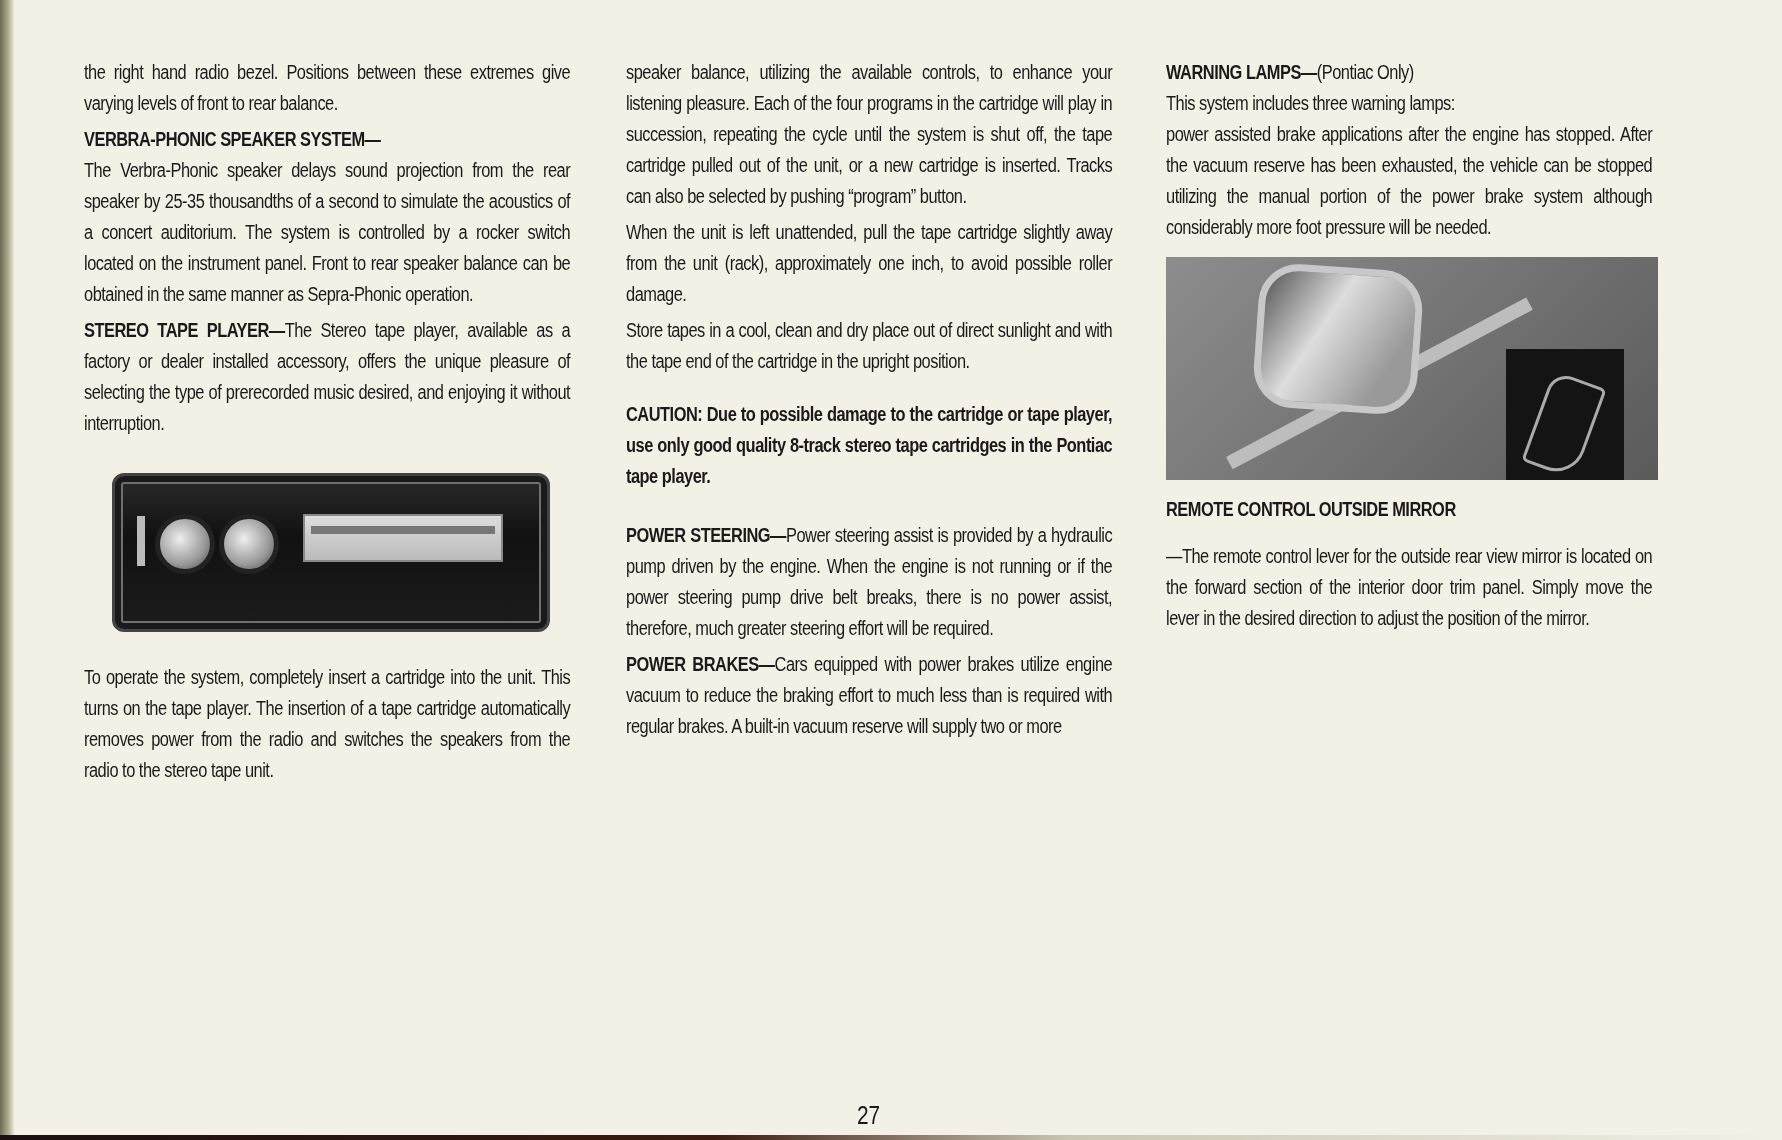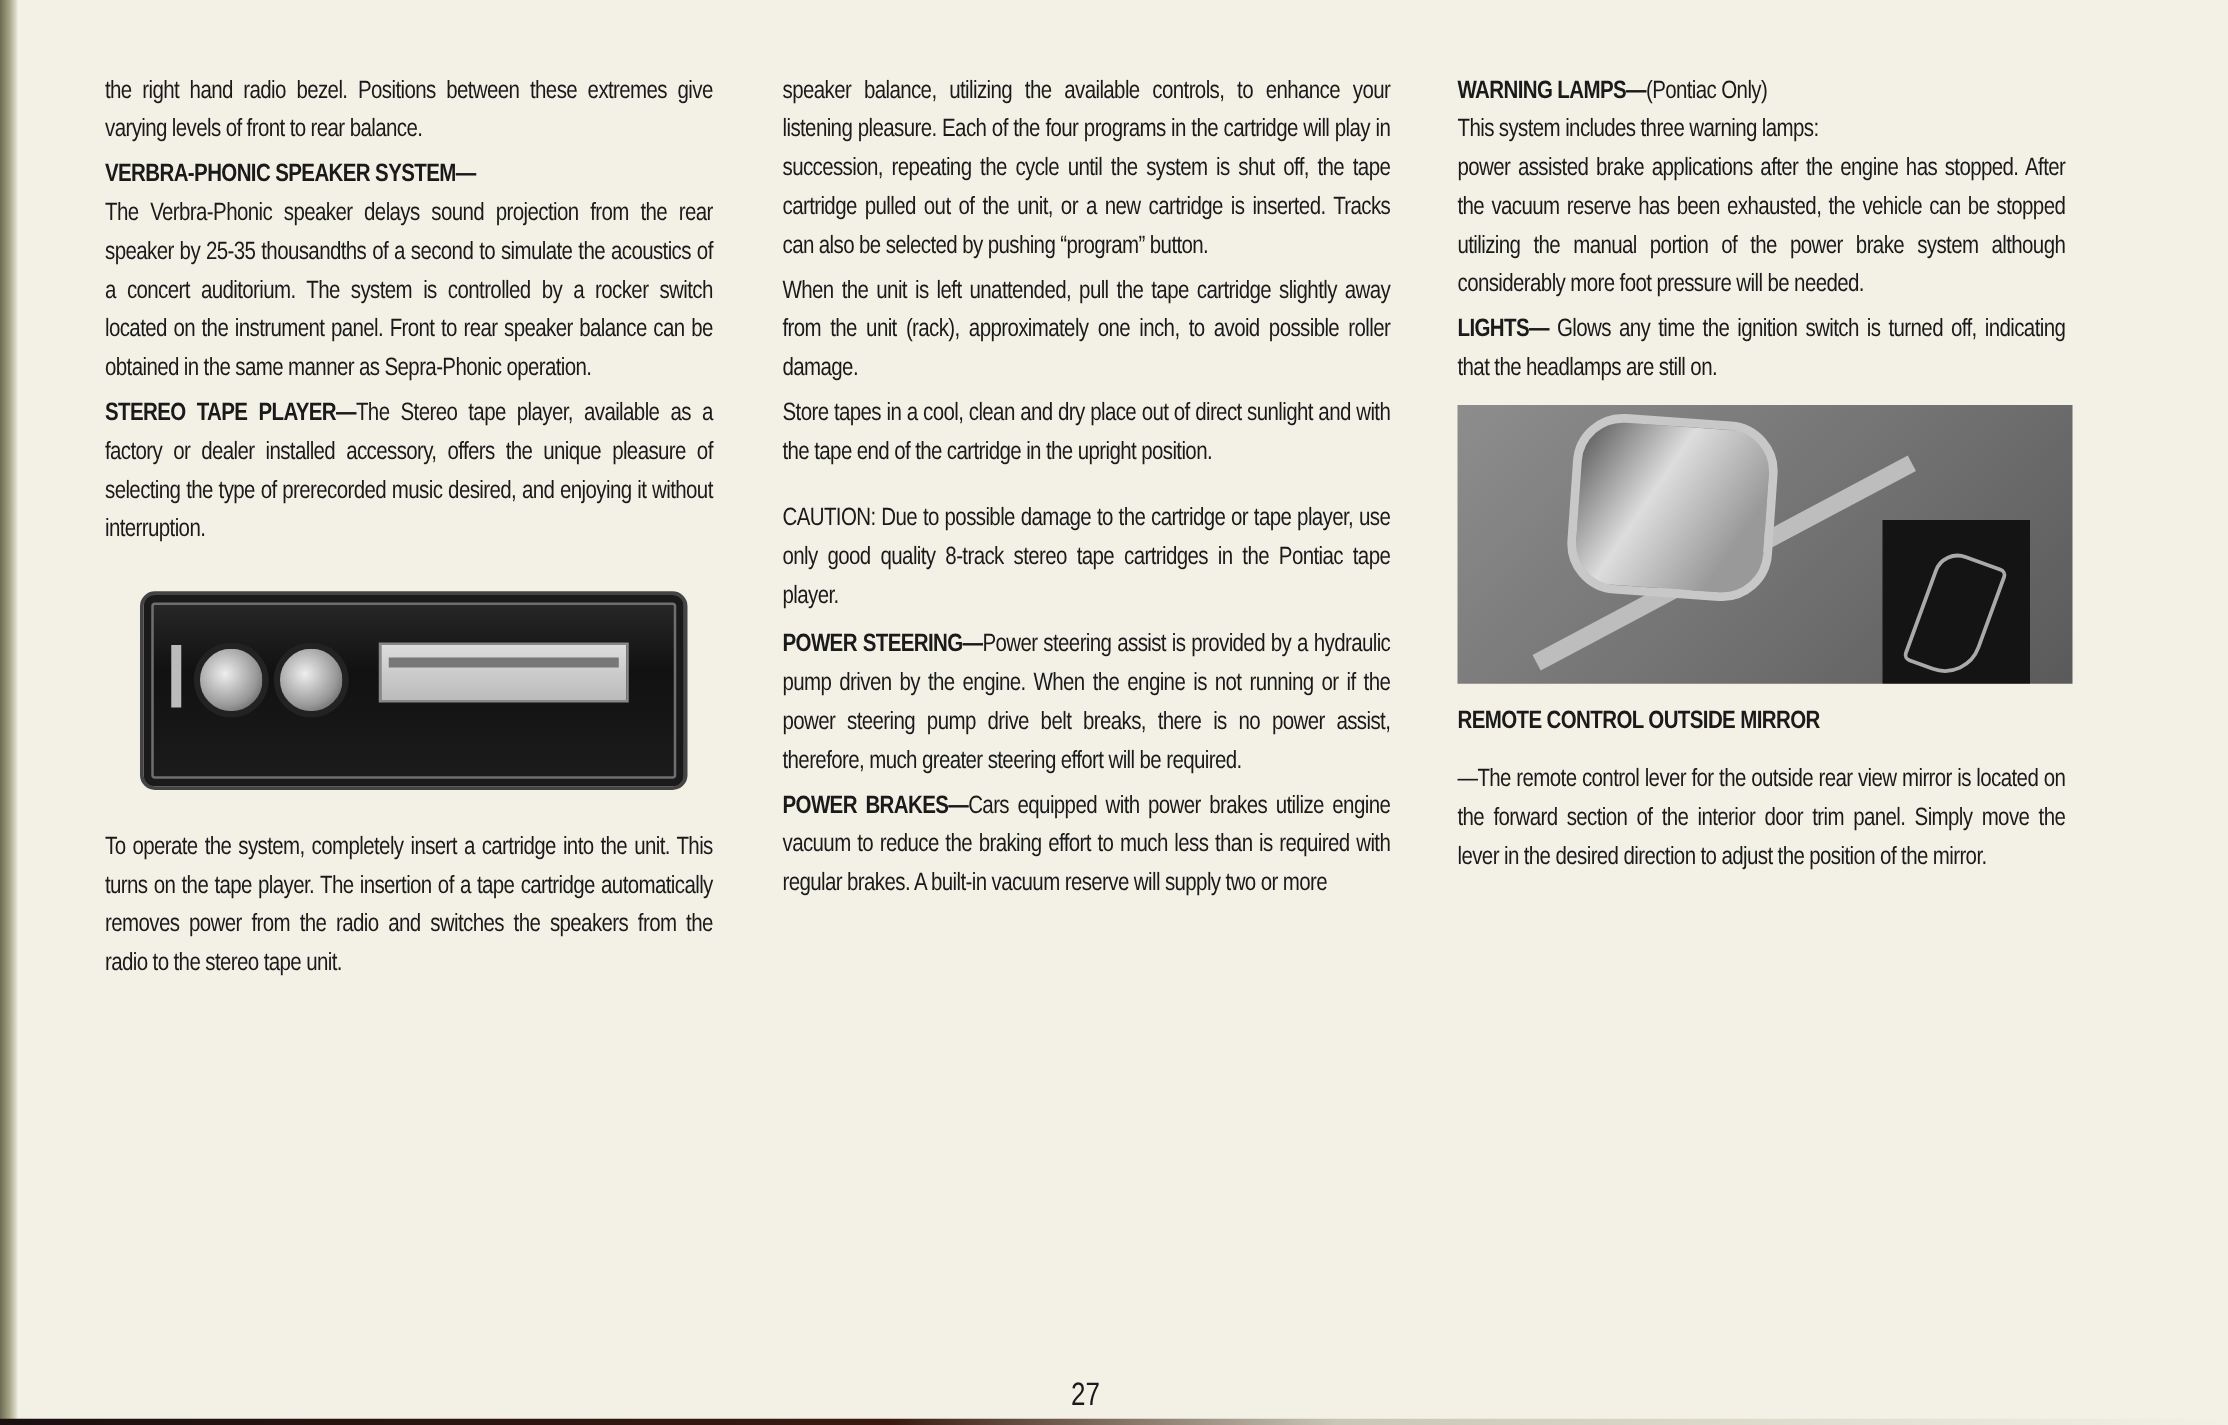--- a/index.html
+++ b/index.html
@@ -8,21 +8,21 @@
   .binding{position:absolute;left:0;top:0;width:14px;height:1140px;
     background:linear-gradient(to right,#6b6a52 0%,#a9a78a 55%,#e9e7d8 100%);}
   .bottom-bar{position:absolute;left:0;bottom:0;width:1782px;height:5px;
     background:linear-gradient(to right,#1a1010 0%,#3a1a10 40%,#c9c6b5 60%,#f3f1e6 100%);}
   .col{position:absolute;top:57px;width:486px;}
   #col1{left:84px;} #col2{left:626px;} #col3{left:1166px;}
   p{margin:0 0 5px 0;font-size:20px;line-height:31px;text-align:justify;
     font-stretch:condensed;letter-spacing:-0.6px;transform-origin:left top;}
   .cond{display:block;transform:scaleX(0.82);transform-origin:left top;width:122%;}
   .h{font-weight:bold;}
-  .caution{font-weight:normal;margin-top:22px;margin-bottom:8px;}
+  .caution{font-weight:bold;margin-top:22px;margin-bottom:28px;}
   .figure{position:relative;margin:34px 0 30px 0;}
   .tape{width:432px;height:153px;margin-left:28px;border-radius:12px;
     background:linear-gradient(#2a2a2a,#111 40%,#1c1c1c);border:3px solid #444;
     box-shadow:inset 0 0 0 6px #1a1a1a,inset 0 0 0 8px #6f6f6f;position:relative;}
   .knob{position:absolute;top:38px;width:50px;height:50px;border-radius:50%;
     background:radial-gradient(circle at 40% 40%,#eee,#999 60%,#444);border:5px solid #222;}
   .slot{position:absolute;left:188px;top:38px;width:196px;height:44px;
     background:linear-gradient(#ddd,#bbb);border:2px solid #888;}
   .slot::after{content:"";position:absolute;left:6px;right:6px;top:10px;height:8px;background:#777;}
   .label-strip{position:absolute;left:22px;top:40px;width:8px;height:50px;background:#bbb;}
@@ -84,23 +84,20 @@
     </p>
 </div>
 
 <div class="col" id="col3">
   <p style="margin-bottom:0">
       <span class="cond"><span class="h">WARNING LAMPS—</span><span>(Pontiac Only)</span><br><span>This system includes three warning lamps:</span></span>
     </p>
   <p>
       <span class="cond">power assisted brake applications after the engine has stopped. After the vacuum reserve has been exhausted, the vehicle can be stopped utilizing the manual portion of the power brake system although considerably more foot pressure will be needed.</span>
     </p>
-  <p>
-      <span class="cond"><span class="h">LIGHTS—</span><span> Glows any time the ignition switch is turned off, indicating that the headlamps are still on.</span></span>
-    </p>
   <div class="mirror-fig">
     <div class="arm"></div>
     <div class="mirror"></div>
     <div class="inset"></div>
     <div class="inset-lever"></div>
   </div>
   <p style="margin-bottom:16px">
       <span class="cond h">REMOTE CONTROL OUTSIDE MIRROR</span>
     </p>
   <p>

